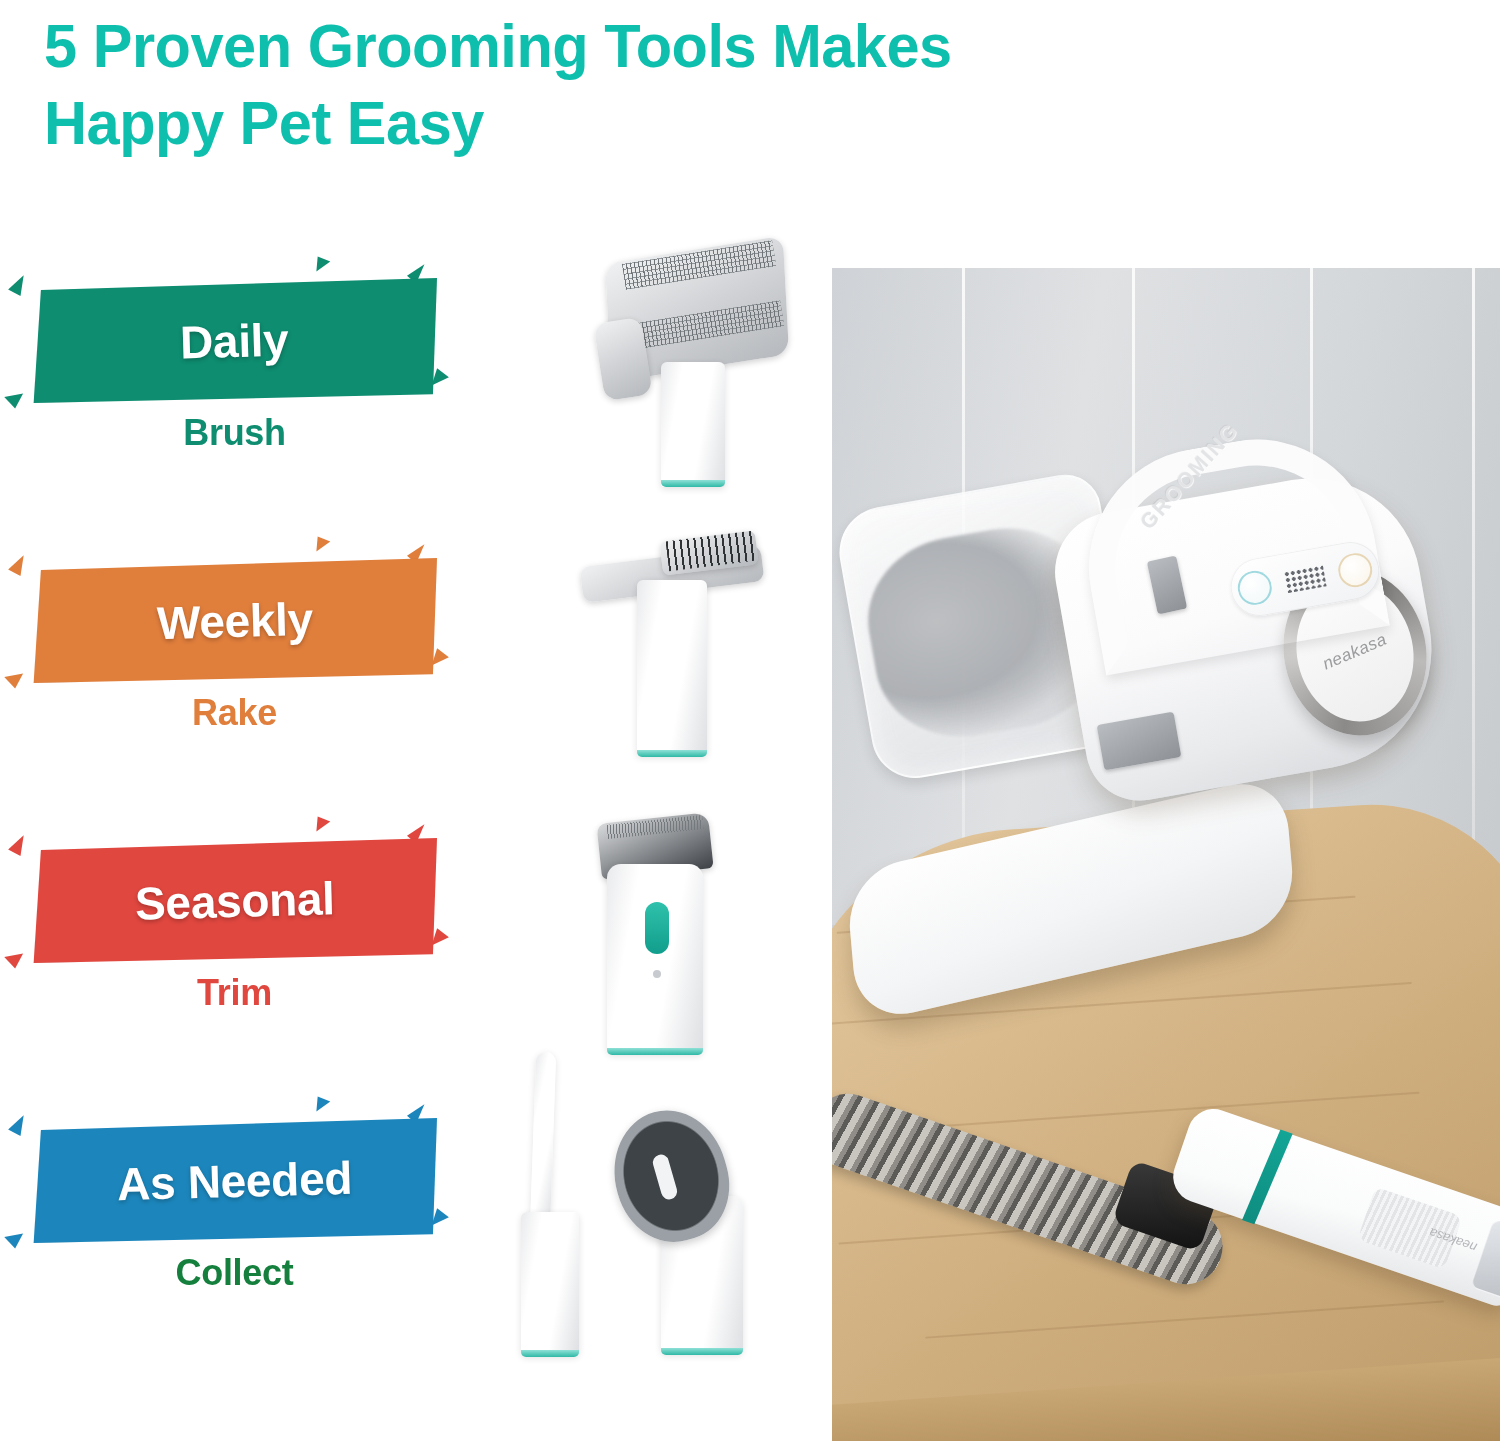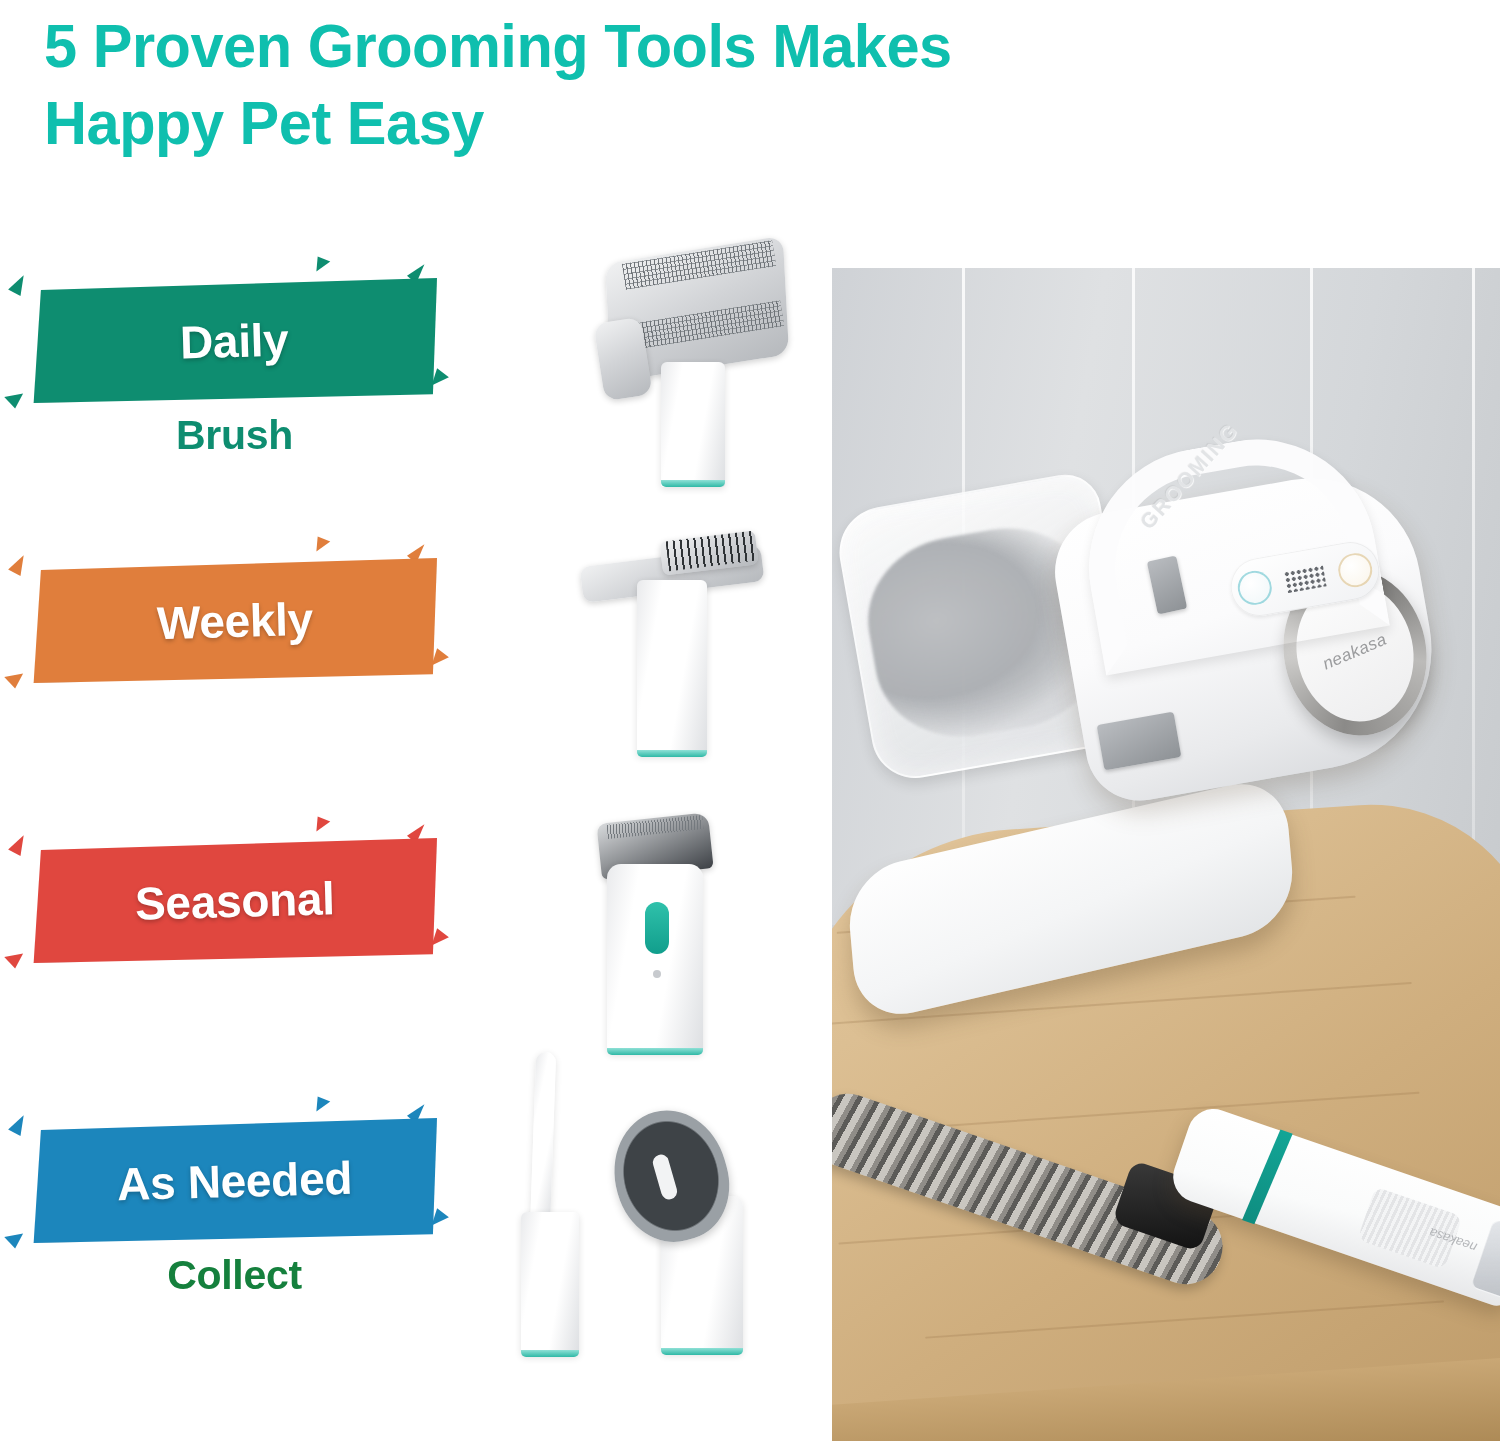--- a/index.html
+++ b/index.html
@@ -34,21 +34,21 @@
   .banner-label{
     font-size:46px;font-weight:bold;color:#ffffff;
     letter-spacing:-0.3px;
     text-shadow:0 2px 4px rgba(0,0,0,.25);
     transform:rotate(-1.6deg);
     white-space:nowrap;
   }
   .caption{
     position:absolute;left:32px;top:162px;width:405px;
     text-align:center;
-    font-size:41px;font-weight:bold;letter-spacing:-0.3px;
+    font-size:36px;font-weight:bold;letter-spacing:-0.3px;
   }
 
   
   .tick{position:absolute;width:0;height:0;}
   .tick.tl{left:12px;top:24px;
     border-left:7px solid transparent;border-right:7px solid transparent;
     border-bottom:20px solid currentColor;transform:rotate(28deg);}
   .tick.tm{left:316px;top:8px;
     border-left:4px solid transparent;border-right:11px solid transparent;
     border-bottom:13px solid currentColor;transform:rotate(95deg);}
@@ -244,33 +244,35 @@
   <div class="cadence-row">
     <div class="banner-wrap" style="color:#e07e3c">
       <span class="tick tl"></span>
       <span class="tick tm"></span>
       <span class="tick tr"></span>
       <span class="tick bl"></span>
       <span class="tick br"></span>
       <div class="banner" style="background:#e07e3c">
         <span class="banner-label">Weekly</span>
       </div>
+      <div class="caption" style="color:#e07e3c">Rake</div>
     </div>
   </div>
 
   <div class="cadence-row">
     <div class="banner-wrap" style="color:#e0473f">
       <span class="tick tl"></span>
       <span class="tick tm"></span>
       <span class="tick tr"></span>
       <span class="tick bl"></span>
       <span class="tick br"></span>
       <div class="banner" style="background:#e0473f">
         <span class="banner-label">Seasonal</span>
       </div>
+      <div class="caption" style="color:#e0473f">Trim</div>
     </div>
   </div>
 
   <div class="cadence-row">
     <div class="banner-wrap" style="color:#1c86bc">
       <span class="tick tl"></span>
       <span class="tick tm"></span>
       <span class="tick tr"></span>
       <span class="tick bl"></span>
       <span class="tick br"></span>

